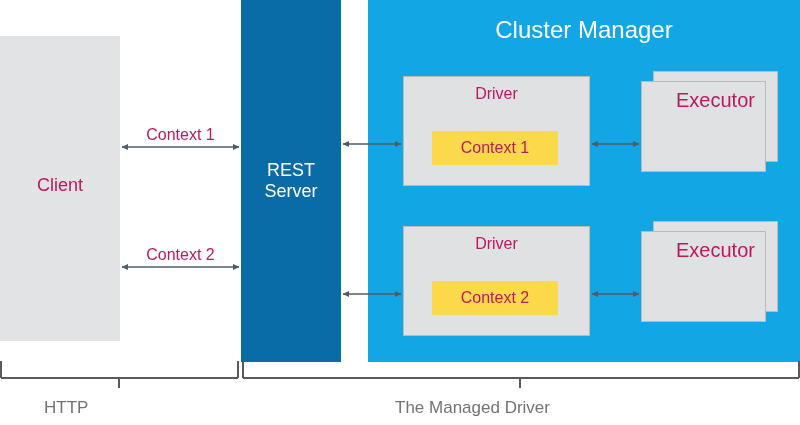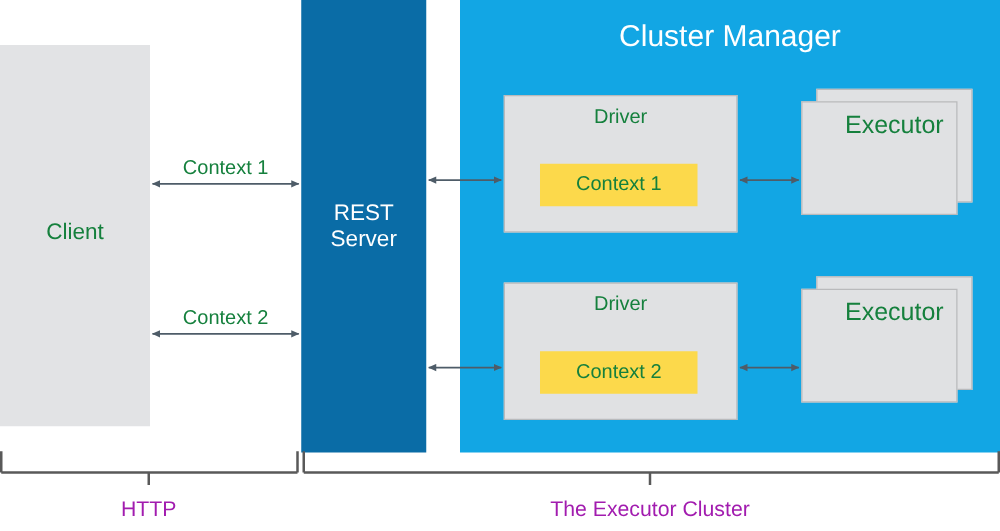--- a/index.html
+++ b/index.html
@@ -82,21 +82,21 @@
     border: 1px solid #b9babc;
     box-sizing: border-box;
   }
   .exec-back { left: 12px; top: 0px; }
   .exec-front { left: 0px; top: 10px; }
 
   
   .lbl {
     position: absolute;
     text-align: center;
-    color: #15803d;
+    color: #be185d;
     font-size: 17px;
     line-height: 1.18;
     white-space: nowrap;
   }
   .lbl-client {
     left: 0px;
     top: 175px;
     width: 120px;
     font-size: 18px;
   }
@@ -150,22 +150,22 @@
   .bracket-svg {
     position: absolute;
     left: 0px;
     top: 355px;
     width: 800px;
     height: 40px;
     overflow: visible;
   }
   .lbl-bottom {
     position: absolute;
-    text-align: center;
-    color: #a21caf;
+    text-align: left;
+    color: #737373;
     font-size: 17px;
     white-space: nowrap;
   }
   .lbl-http  { left: 44px;  top: 398px; width: 150px; }
   .lbl-mc    { left: 395px; top: 398px; width: 250px; }
 </style>
 </head>
 <body>
 
 <div id="diagram">
@@ -238,15 +238,15 @@
       <path d="M119,23 L119,33"></path>
     </g>
 
     <g stroke="#595959" stroke-width="2" fill="none">
       <path d="M243,6 L243,23 M243,23 L799,23 M799,23 L799,6"></path>
       <path d="M520,23 L520,33"></path>
     </g>
   </svg>
 
   <div class="lbl-bottom lbl-http">HTTP</div>
-  <div class="lbl-bottom lbl-mc">The Executor Cluster</div>
+  <div class="lbl-bottom lbl-mc">The Managed Driver</div>
 
 </div>
 
 </body></html>

